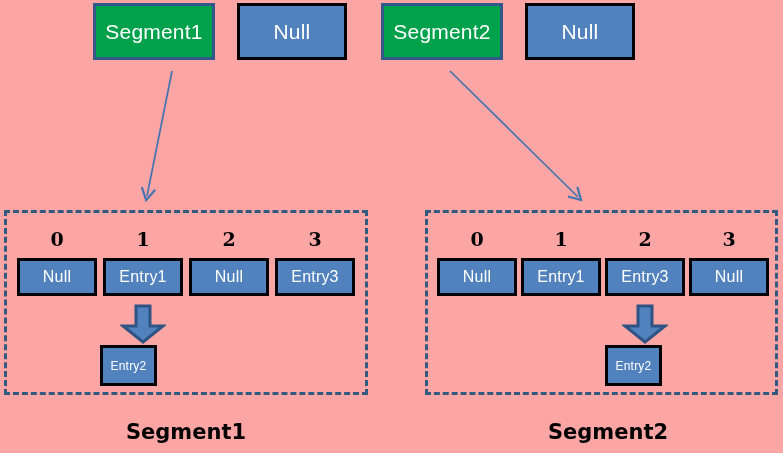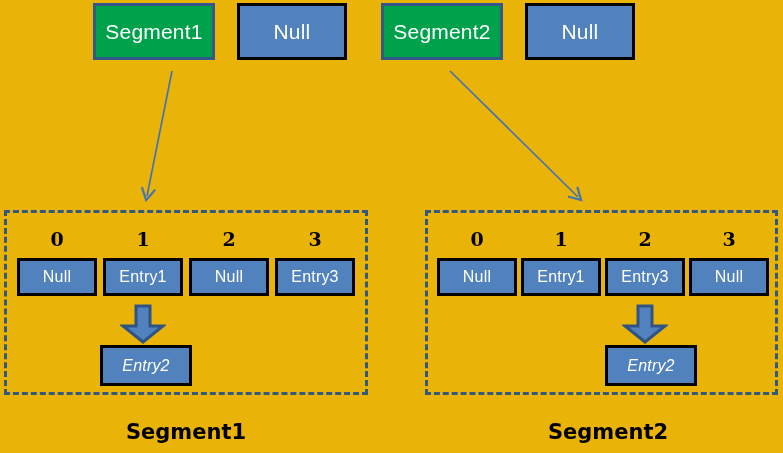--- a/index.html
+++ b/index.html
@@ -4,21 +4,21 @@
 <style>
   html, body {
     margin: 0;
     padding: 0;
     background: #ffffff;
   }
   #canvas {
     position: relative;
     width: 783px;
     height: 453px;
-    background: #eab308;
+    background: #fca5a5;
     overflow: hidden;
     font-family: "Liberation Sans", sans-serif;
   }
 
   
   .box {
     position: absolute;
     box-sizing: border-box;
     display: flex;
     align-items: center;
@@ -65,24 +65,23 @@
   .bucket {
     height: 38px;
     width: 80px;
     font-size: 16px;
     border-width: 2px;
   }
 
   
   .entry2 {
     height: 41px;
-    width: 92px;
-    font-size: 16px;
+    width: 57px;
+    font-size: 12px;
     border-width: 2px;
-    font-style: italic;
   }
 
   
   .fat-arrow {
     position: absolute;
     width: 46px;
     height: 40px;
   }
 
   

